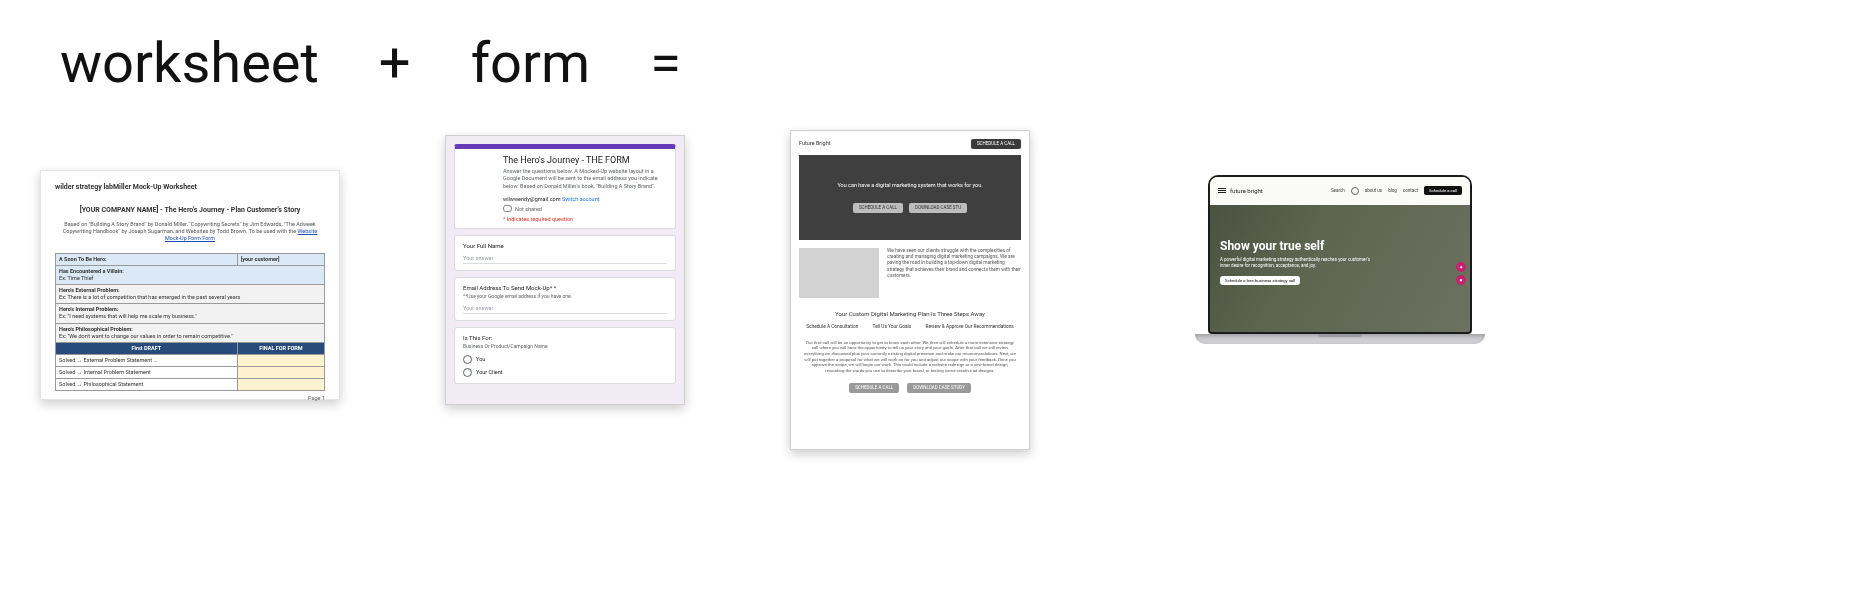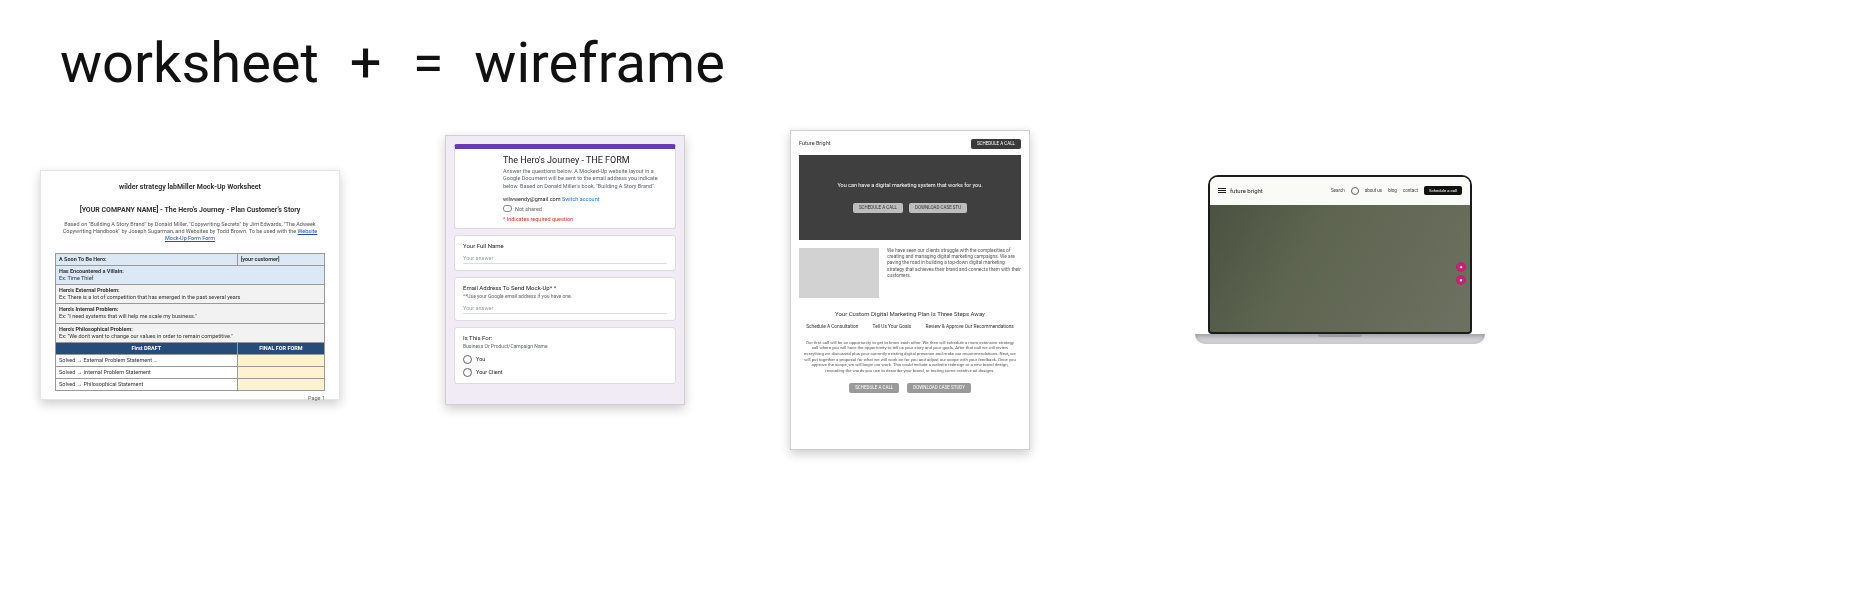--- a/index.html
+++ b/index.html
@@ -16,21 +16,21 @@
     width: 1866px;
     height: 598px;
   }
   .equation {
     position: absolute;
     top: 30px;
     left: 60px;
     right: 60px;
     display: flex;
     align-items: center;
-    gap: 31px;
+    gap: 60px;
   }
   .eq-word {
     font-size: 56px;
     font-weight: 400;
     color: #111;
   }
 
   
   .worksheet-doc {
     position: absolute;
@@ -42,21 +42,21 @@
     border: 1px solid #e5e5e5;
     box-shadow: 0 4px 10px rgba(0,0,0,0.2);
     padding: 12px 14px;
     box-sizing: border-box;
     font-size: 6px;
     color: #333;
     line-height: 1.3;
   }
   .worksheet-doc .wd-header {
     display: flex;
-    justify-content: center;
+    justify-content: flex-start;
     font-weight: 700;
     font-size: 7px;
     margin-bottom: 14px;
   }
   .worksheet-doc .wd-title {
     text-align: center;
     font-weight: 700;
     font-size: 7px;
     margin-bottom: 6px;
   }
@@ -234,22 +234,22 @@
     align-items:center; justify-content:center; color:#fff; font-size:5px;
   }
 </style>
 </head>
 <body>
 <div class="stage">
 
   <div class="equation">
     <span class="eq-word">worksheet</span>
     <span class="eq-word">+</span>
+    <span class="eq-word">form</span>
     <span class="eq-word">=</span>
-    <span class="eq-word">wireframe</span>
   </div>
 
   <div class="worksheet-doc">
     <div class="wd-header">
       <span>wilder strategy lab</span>
       <span>Miller Mock-Up Worksheet</span>
     </div>
     <div class="wd-title">[YOUR COMPANY NAME]  -  The Hero's Journey  -  Plan Customer's Story</div>
     <div class="wd-subtitle">
       <span>Based on "Building A Story Brand" by Donald Miller, "Copywriting Secrets" by Jim Edwards,  "The Adweek Copywriting Handbook" by Joseph Sugarman, and Websites by Todd Brown.  To be used with the </span>
@@ -368,20 +368,25 @@
           </div>
           <div class="navlinks">
             <span>Search</span>
             <span style="width:6px;height:6px;border:1px solid #666;border-radius:50%;"></span>
             <span>about us</span>
             <span>blog</span>
             <span>contact</span>
             <span class="nav-btn">Schedule a call</span>
           </div>
         </div>
+        <div class="hero-area">
+          <div class="hero-title">Show your true self</div>
+          <div class="hero-sub">A powerful digital marketing strategy authentically reaches your customer's inner desire for recognition, acceptance, and joy.</div>
+          <span class="hero-cta">Schedule a free business strategy call</span>
+        </div>
         <div class="bubbles">
           <span class="bubble">✦</span>
           <span class="bubble">♥</span>
         </div>
       </div>
     </div>
     <div class="base">
       <div class="notch"></div>
     </div>
   </div>

